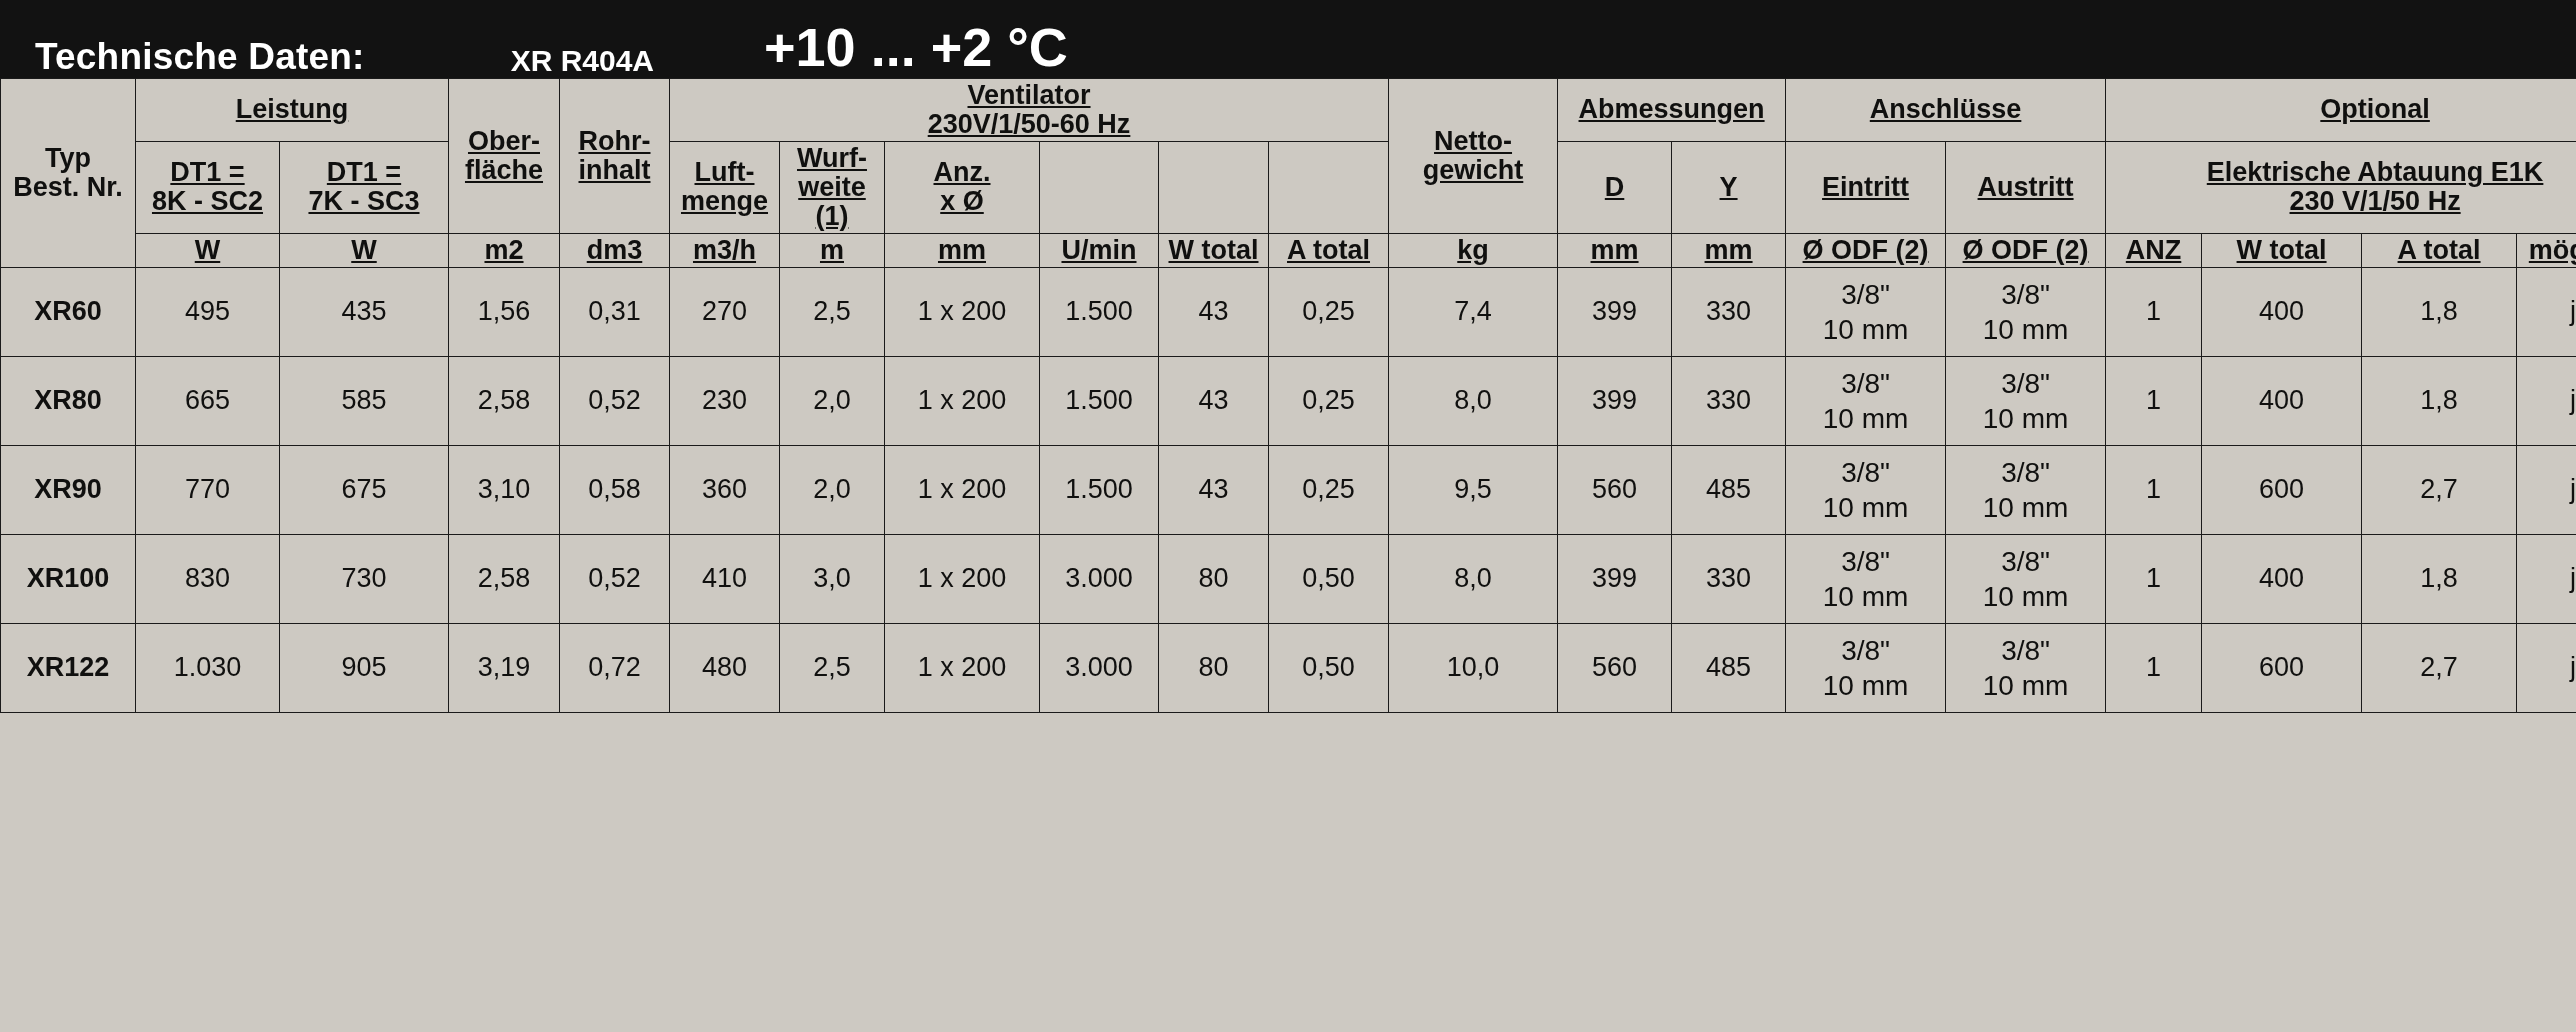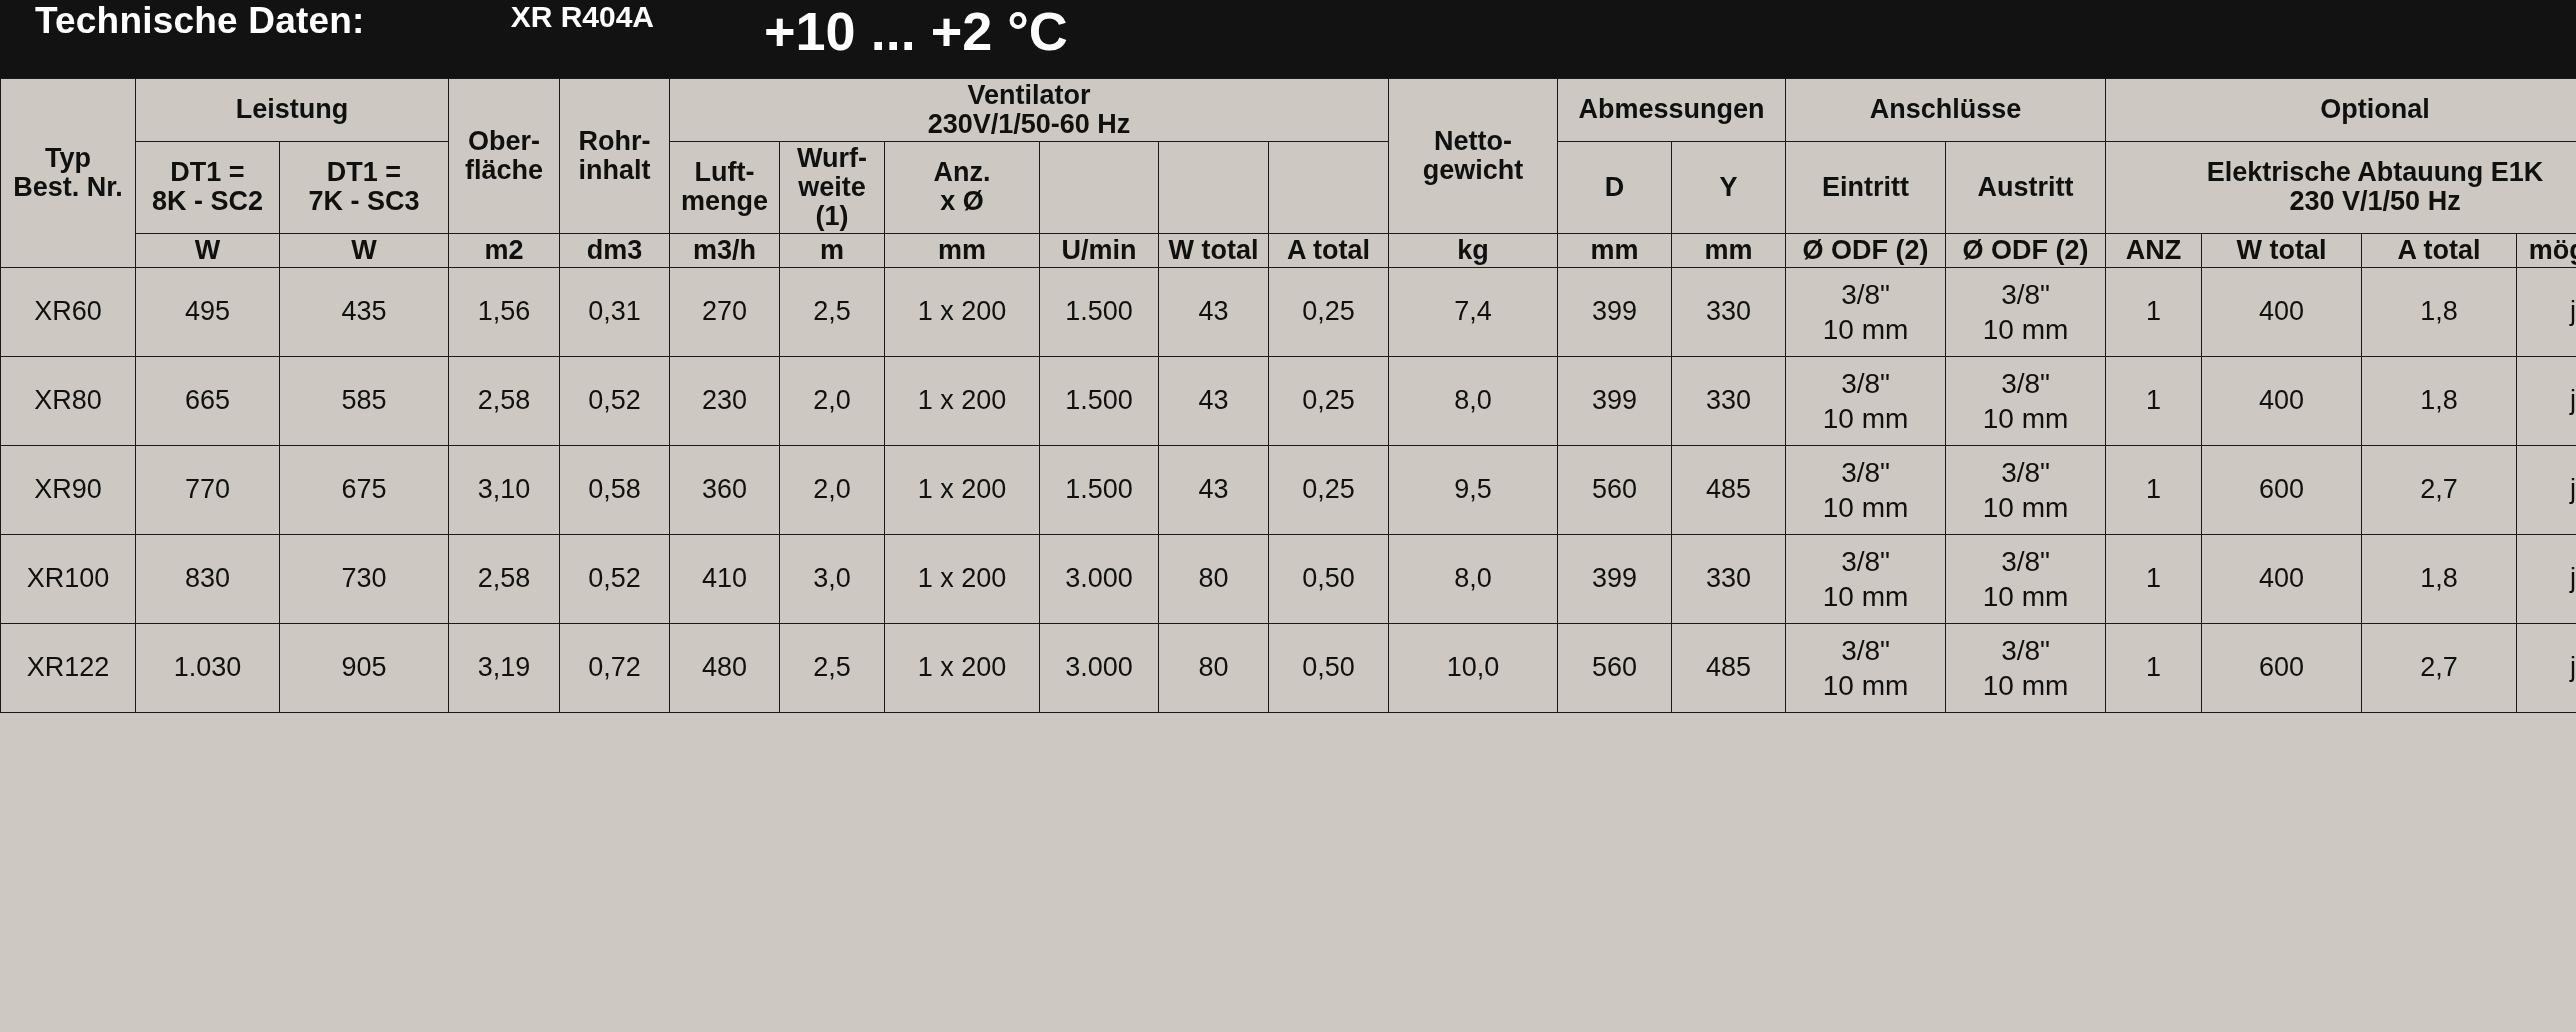--- a/index.html
+++ b/index.html
@@ -22,21 +22,21 @@
     box-sizing: border-box;
   }
 
   
   .titlebar {
     position: relative;
     height: 78px;
     background: #121212;
     color: #ffffff;
     display: flex;
-    align-items: flex-start;
+    align-items: flex-end;
     box-sizing: border-box;
     padding-left: 35px;
   }
   .t-tech {
     font-size: 37px;
     font-weight: bold;
     letter-spacing: 0.2px;
   }
   .t-model {
     font-size: 30px;
@@ -66,20 +66,21 @@
     vertical-align: middle;
     color: #10100f;
     font-size: 27px;
     padding: 1.8px 1.8px;
     background: #cdc9c2;
     line-height: 1.08;
     box-sizing: border-box;
   }
   table.spec th {
     font-weight: bold;
+    text-decoration: underline;
   }
   .grp {
     font-size: 30px;
     font-weight: bold;
   }
   .sub {
     font-size: 25px;
     font-weight: bold;
   }
   .unit {
@@ -91,21 +92,21 @@
     padding-left: 7.3px;
     font-size: 24px;
     font-weight: bold;
     line-height: 2.6;
   }
   .corner span { display:block; }
   .rowtype {
     text-align: left;
     padding-left: 5.5px;
     font-size: 31px;
-    font-weight: normal;
+    font-weight: bold;
   }
   td.data {
     font-size: 31px;
     font-weight: normal;
   }
   td.data.two {
     font-size: 28px;
     line-height: 1.25;
   }
   .shade { background: #c8c4bd; }

